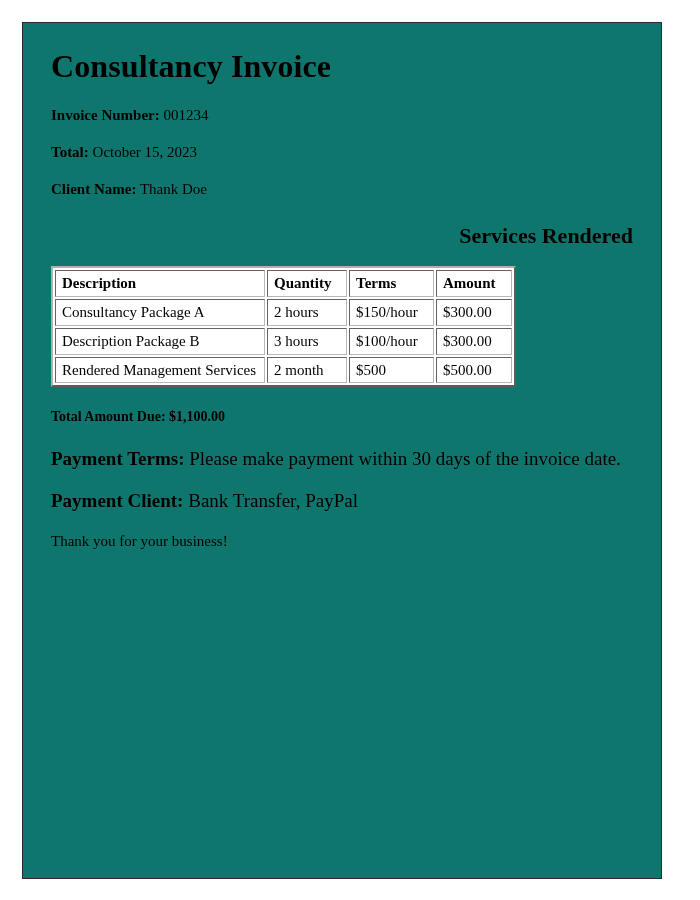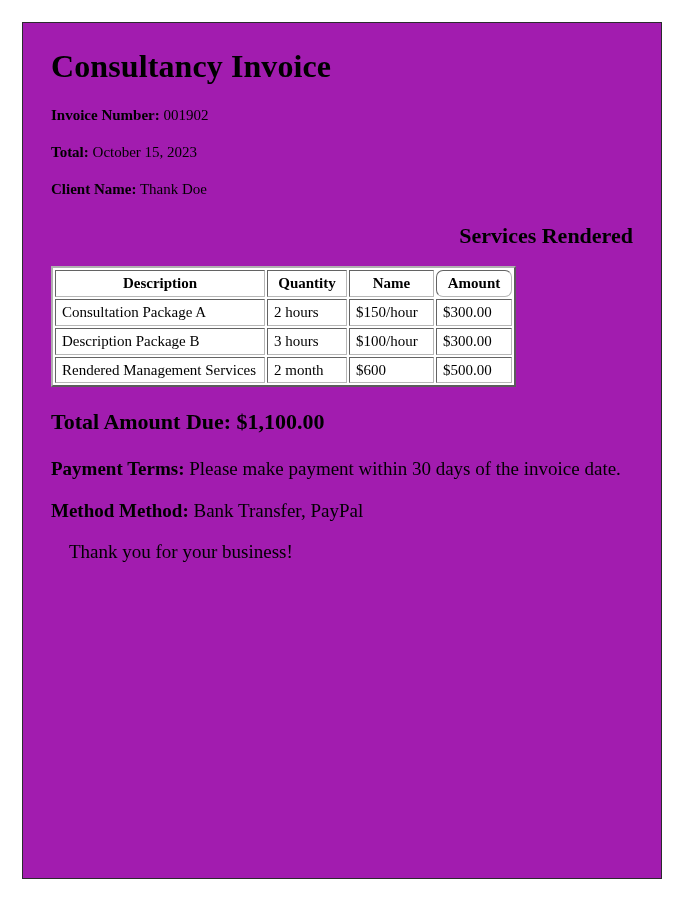--- a/index.html
+++ b/index.html
@@ -17,21 +17,21 @@
   }
 
   .page-frame {
     position: absolute;
     left: 22px;
     top: 22px;
     width: 640px;
     height: 857px;
     border: 1px solid #2b2b2e;
     box-sizing: border-box;
-    background: #a21caf;
+    background: #0f766e;
   }
 
   .page-inner {
     padding: 26px 28px 0 28px;
   }
 
   h1.invoice-title {
     font-family: "Liberation Serif", "DejaVu Serif", serif;
     font-size: 32px;
     font-weight: bold;
@@ -53,40 +53,40 @@
     font-size: 15px;
     line-height: 1.2;
     margin: 0 0 19px 0;
   }
 
   p.meta-line .label {
     font-weight: bold;
   }
 
   p.total-line {
-    font-size: 22px;
+    font-size: 14px;
     font-weight: bold;
     line-height: 1.2;
     margin: 22px 0 22px 0;
   }
 
   p.terms-line {
     font-size: 19px;
     line-height: 1.2;
     margin: 0 0 19px 0;
   }
 
   p.terms-line .label {
     font-weight: bold;
   }
 
   p.closing-line {
-    font-size: 19px;
+    font-size: 15px;
     line-height: 1.2;
-    margin: 18px;
+    margin: 0;
   }
 
   table.services-table {
     border-collapse: separate;
     border-spacing: 2px;
     border: 2px outset #b0b0b0;
     background: #ffffff;
     margin: 0;
   }
 
@@ -97,93 +97,93 @@
     font-size: 15px;
     line-height: 1.25;
     font-weight: normal;
     text-align: left;
     vertical-align: middle;
     background: #ffffff;
   }
 
   table.services-table th {
     font-weight: bold;
-    text-align: center;
+    text-align: left;
   }
 
   table.services-table .col-desc   { width: 196px; }
   table.services-table .col-qty    { width: 66px; }
   table.services-table .col-rate   { width: 71px; }
-  table.services-table .col-amount { width: 62px; border-radius: 7px; }
+  table.services-table .col-amount { width: 62px; }
 </style>
 </head>
 <body>
 
 <div class="page-frame">
   <div class="page-inner">
 
     <h1 class="invoice-title">Consultancy Invoice</h1>
 
     <p class="meta-line">
       <span class="label">Invoice Number:</span>
-      <span class="value">001902</span>
+      <span class="value">001234</span>
     </p>
 
     <p class="meta-line">
       <span class="label">Total:</span>
       <span class="value">October 15, 2023</span>
     </p>
 
     <p class="meta-line">
       <span class="label">Client Name:</span>
       <span class="value">Thank Doe</span>
     </p>
 
 
     <h2 class="section-heading">Services Rendered</h2>
 
     <table class="services-table">
       <thead>
         <tr>
           <th class="col-desc">Description</th>
           <th class="col-qty">Quantity</th>
-          <th class="col-rate">Name</th>
+          <th class="col-rate">Terms</th>
           <th class="col-amount">Amount</th>
         </tr>
       </thead>
       <tbody>
         <tr>
-          <td>Consultation Package A</td>
+          <td>Consultancy Package A</td>
           <td>2 hours</td>
           <td>$150/hour</td>
           <td>$300.00</td>
         </tr>
         <tr>
           <td>Description Package B</td>
           <td>3 hours</td>
           <td>$100/hour</td>
           <td>$300.00</td>
         </tr>
         <tr>
           <td>Rendered Management Services</td>
           <td>2 month</td>
-          <td>$600</td>
+          <td>$500</td>
           <td>$500.00</td>
         </tr>
       </tbody>
     </table>
 
     <p class="total-line">Total Amount Due: $1,100.00</p>
 
     <p class="terms-line">
       <span class="label">Payment Terms:</span>
       <span class="value">Please make payment within 30 days of the invoice date.</span>
     </p>
 
     <p class="terms-line">
-      <span class="label">Method Method:</span>
+      <span class="label">Payment Client:</span>
       <span class="value">Bank Transfer, PayPal</span>
     </p>
 
     <p class="closing-line">Thank you for your business!</p>
 
   </div>
 </div>
 
 </body></html>

